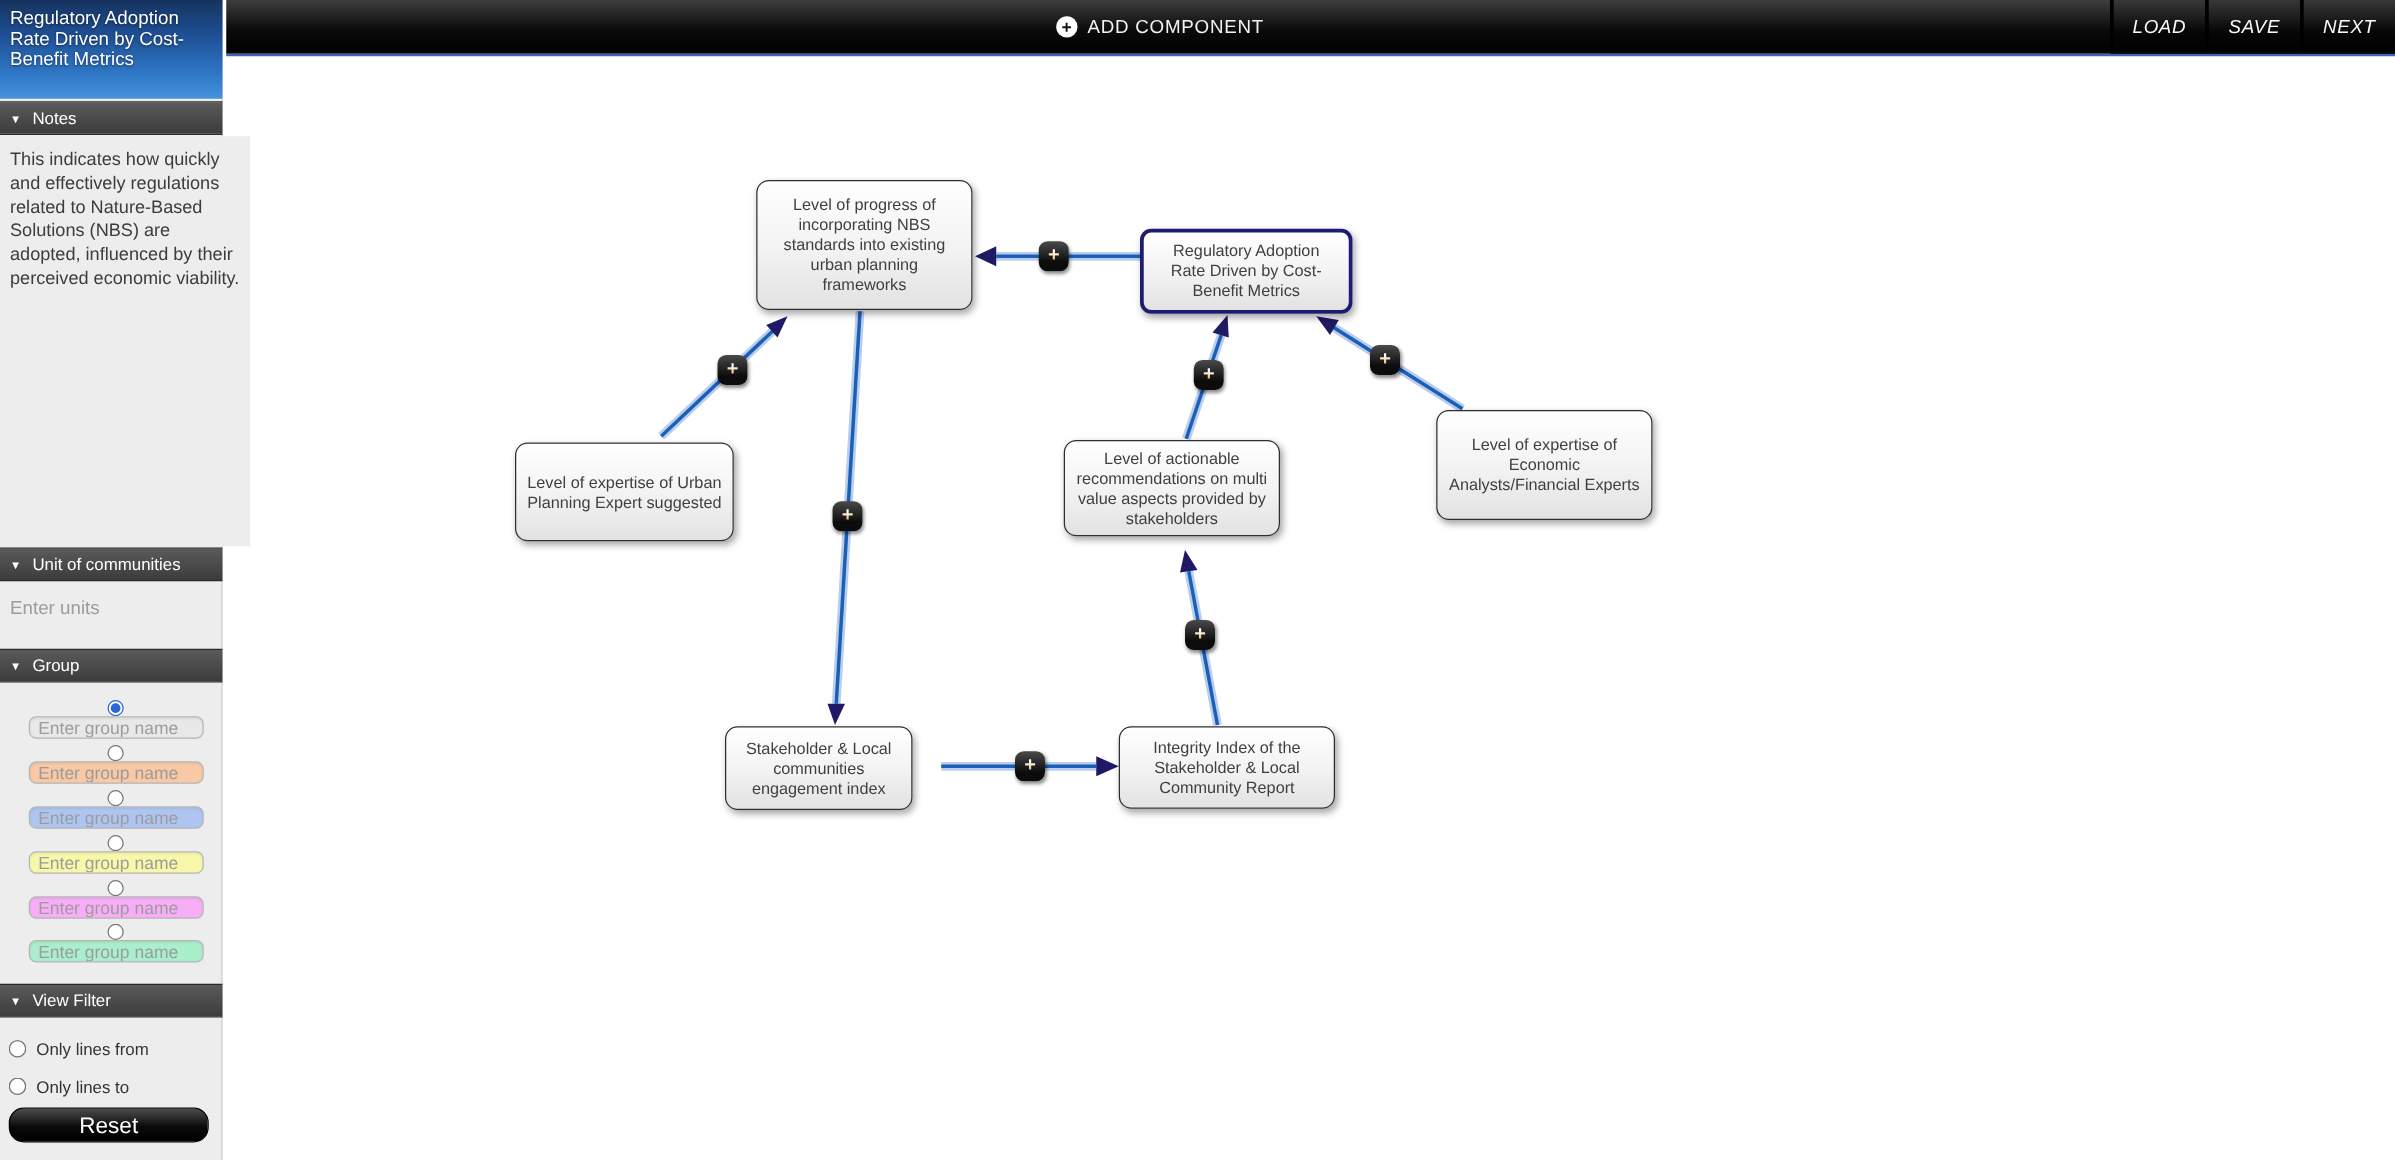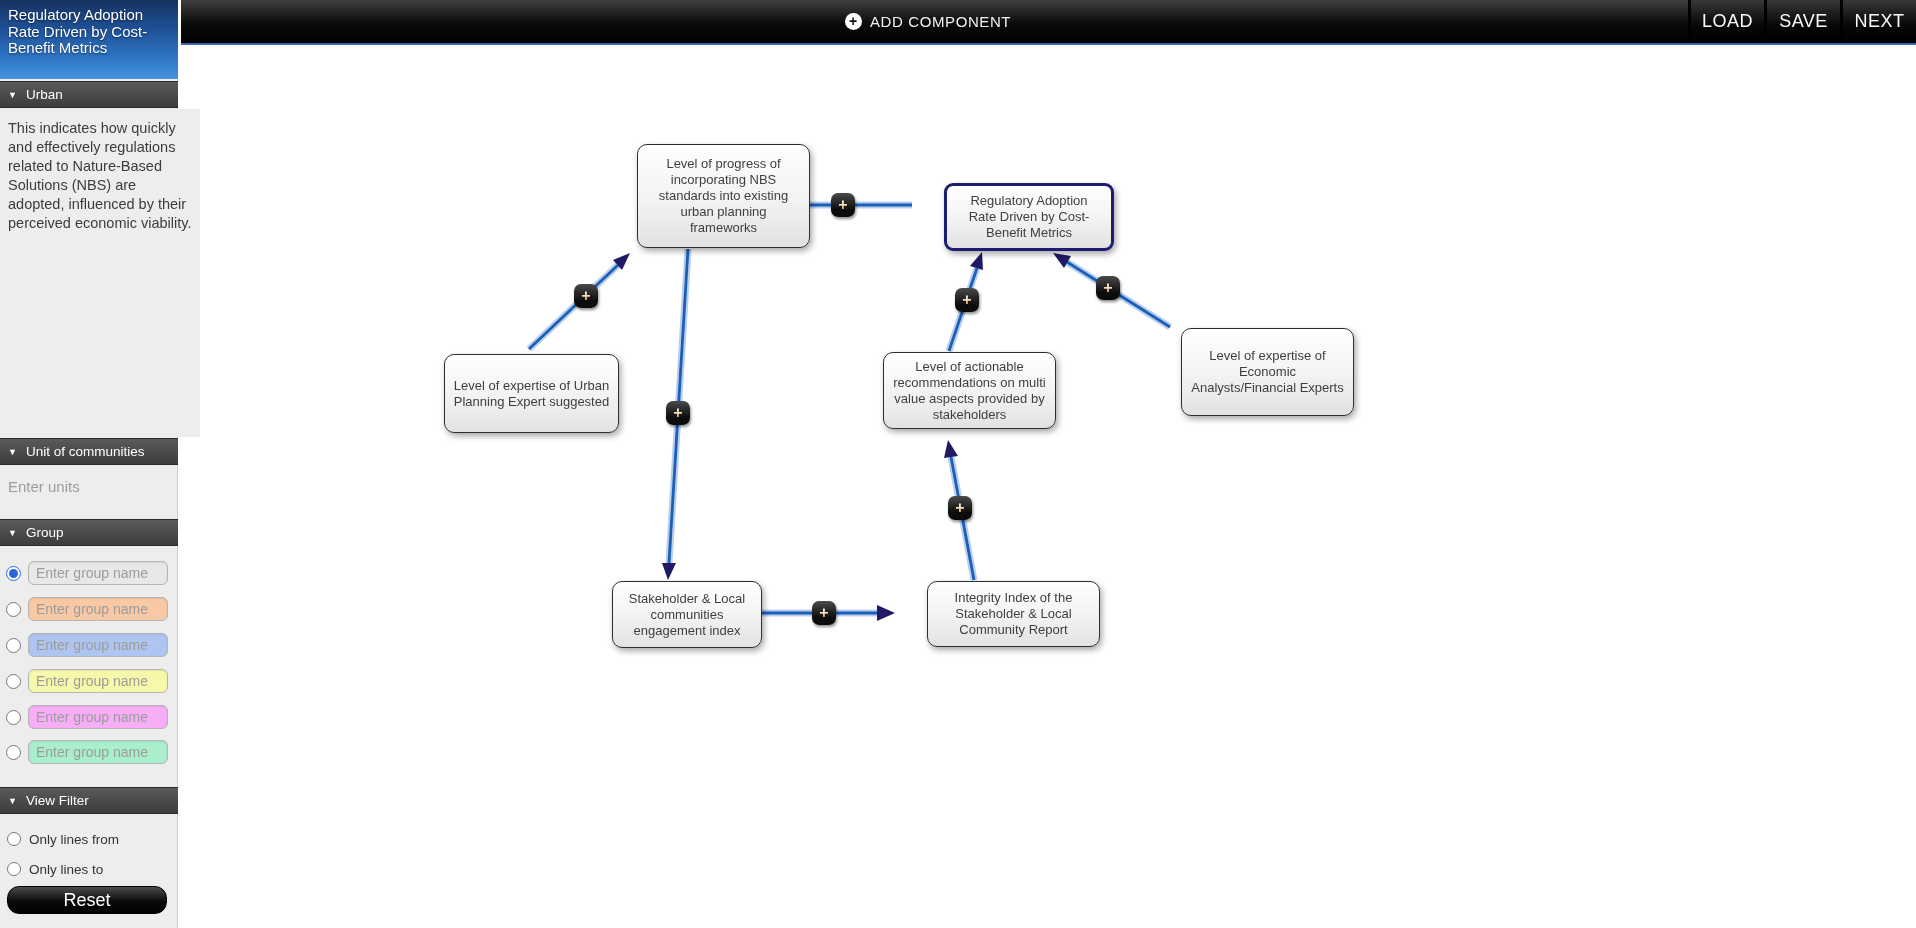--- a/index.html
+++ b/index.html
@@ -23,21 +23,21 @@
   .notes-body  { position:absolute; left:0; top:109px; width:200px; height:328px;
              padding:10px 8px; font-size:14.5px; line-height:19px; color:#3c3c3c;
              background:#ededed; }
   .unit-head   { top:438px; }
   .unit-input  { position:absolute; left:2px; top:472px; width:170px; height:28px;
              border:none; background:transparent; font-size:15px; color:#444;
              padding:0 6px; outline:none; font-family:"Liberation Sans",sans-serif; }
   .unit-input::placeholder { color:#9c9c9c; }
   .group-head  { top:519px; }
   .group-row { position:absolute; left:0; width:178px; height:26px;
-             display:flex; align-items:center; }
+             display:flex; align-items:center;flex-direction:column; }
   .group-row input[type=radio] { margin-left:6px; width:15px; height:15px;
              accent-color:#2b67d8; }
   .group-row input[type=text] { margin-left:7px; width:140px; height:24px;
              border:1px solid #b5b5b5; border-radius:6px; padding:0 7px;
              font-size:14px; color:#555; font-family:"Liberation Sans",sans-serif;
              box-shadow:inset 0 1px 2px rgba(0,0,0,.08); }
   .group-row input[type=text]::placeholder { color:#9c9c9c; }
   .vf-head { top:787px; }
   .vf-row { position:absolute; left:0; width:178px; height:22px;
              display:flex; align-items:center; font-size:13.5px; color:#333; }
@@ -54,57 +54,57 @@
              border-bottom:2px solid #3c66ad; z-index:9; }
   .add-component { position:absolute; left:664px; top:0; height:43px;
              display:flex; align-items:center; gap:8px; cursor:pointer;
              color:#f2f2f2; font-size:15px; letter-spacing:.6px; }
   .plus-circle { width:17px; height:17px; border-radius:50%; background:#fff;
              color:#111; font-size:14px; font-weight:bold; line-height:17px;
              text-align:center; }
   .topbar-right { position:absolute; right:0; top:0; height:43px; display:flex; }
   .bar-btn { width:76px; height:43px; border:none; border-left:3px solid #000;
              background:linear-gradient(#383838, #060606 60%, #000);
-             color:#fafafa; font-size:18px; letter-spacing:.5px; cursor:pointer;
-             font-family:"Liberation Sans",sans-serif; }
+             color:#fafafa; font-size:15px; letter-spacing:.5px; cursor:pointer;
+             font-family:"Liberation Sans",sans-serif;font-style:italic; }
 
   
   .canvas { position:absolute; left:179px; top:45px; right:0; bottom:0; background:#fff; }
   svg.edges { position:absolute; left:0; top:0; width:1916px; height:928px;
              z-index:1; pointer-events:none; }
   .edge-glow { stroke:#aec6e7; stroke-width:7; opacity:.85; fill:none; }
   .edge-core { stroke:#1a5fb8; stroke-width:2.8; fill:none; }
   .edge-arrow { fill:#201a66; }
 
   .node { position:absolute; z-index:2; border:1px solid #2e2e2e; border-radius:10px;
              background:linear-gradient(#ffffff, #f2f2f2 55%, #e2e2e2);
              box-shadow:2px 3px 6px rgba(0,0,0,.35);
              display:flex; align-items:center; justify-content:center;
              text-align:center; font-size:13px; line-height:16px; color:#3f3f3f;
-             padding:6px 8px; cursor:pointer;margin-left:32px; }
+             padding:6px 8px; cursor:pointer; }
   .node.selected { border:3.5px solid #1c1c70; border-radius:9px; }
 
   .plus-badge { position:absolute; z-index:3; width:24px; height:24px;
              border-radius:7px; background:linear-gradient(#4a4a4a, #0c0c0c 70%);
              box-shadow:1px 2px 3px rgba(0,0,0,.45); cursor:pointer;
              display:flex; align-items:center; justify-content:center; }
   .plus-badge span { font-size:16px; font-weight:bold; line-height:24px;
              background:linear-gradient(#ffffff 35%, #ef9f2e 75%);
              -webkit-background-clip:text; background-clip:text;
              color:transparent; }
 </style>
 </head>
 <body>
 
 <aside class="sidebar">
   <div class="sidebar-title">Regulatory Adoption Rate Driven by Cost-Benefit Metrics</div>
 
   <div class="sec-head notes-head">
     <span class="tri">▼</span>
-    <span>Urban</span>
+    <span>Notes</span>
   </div>
   <div class="notes-body">This indicates how quickly and effectively regulations related to Nature-Based Solutions (NBS) are adopted, influenced by their perceived economic viability.</div>
 
   <div class="sec-head unit-head">
     <span class="tri">▼</span>
     <span>Unit of communities</span>
   </div>
   <input class="unit-input" type="text" placeholder="Enter units" style="">
 
   <div class="sec-head group-head">

